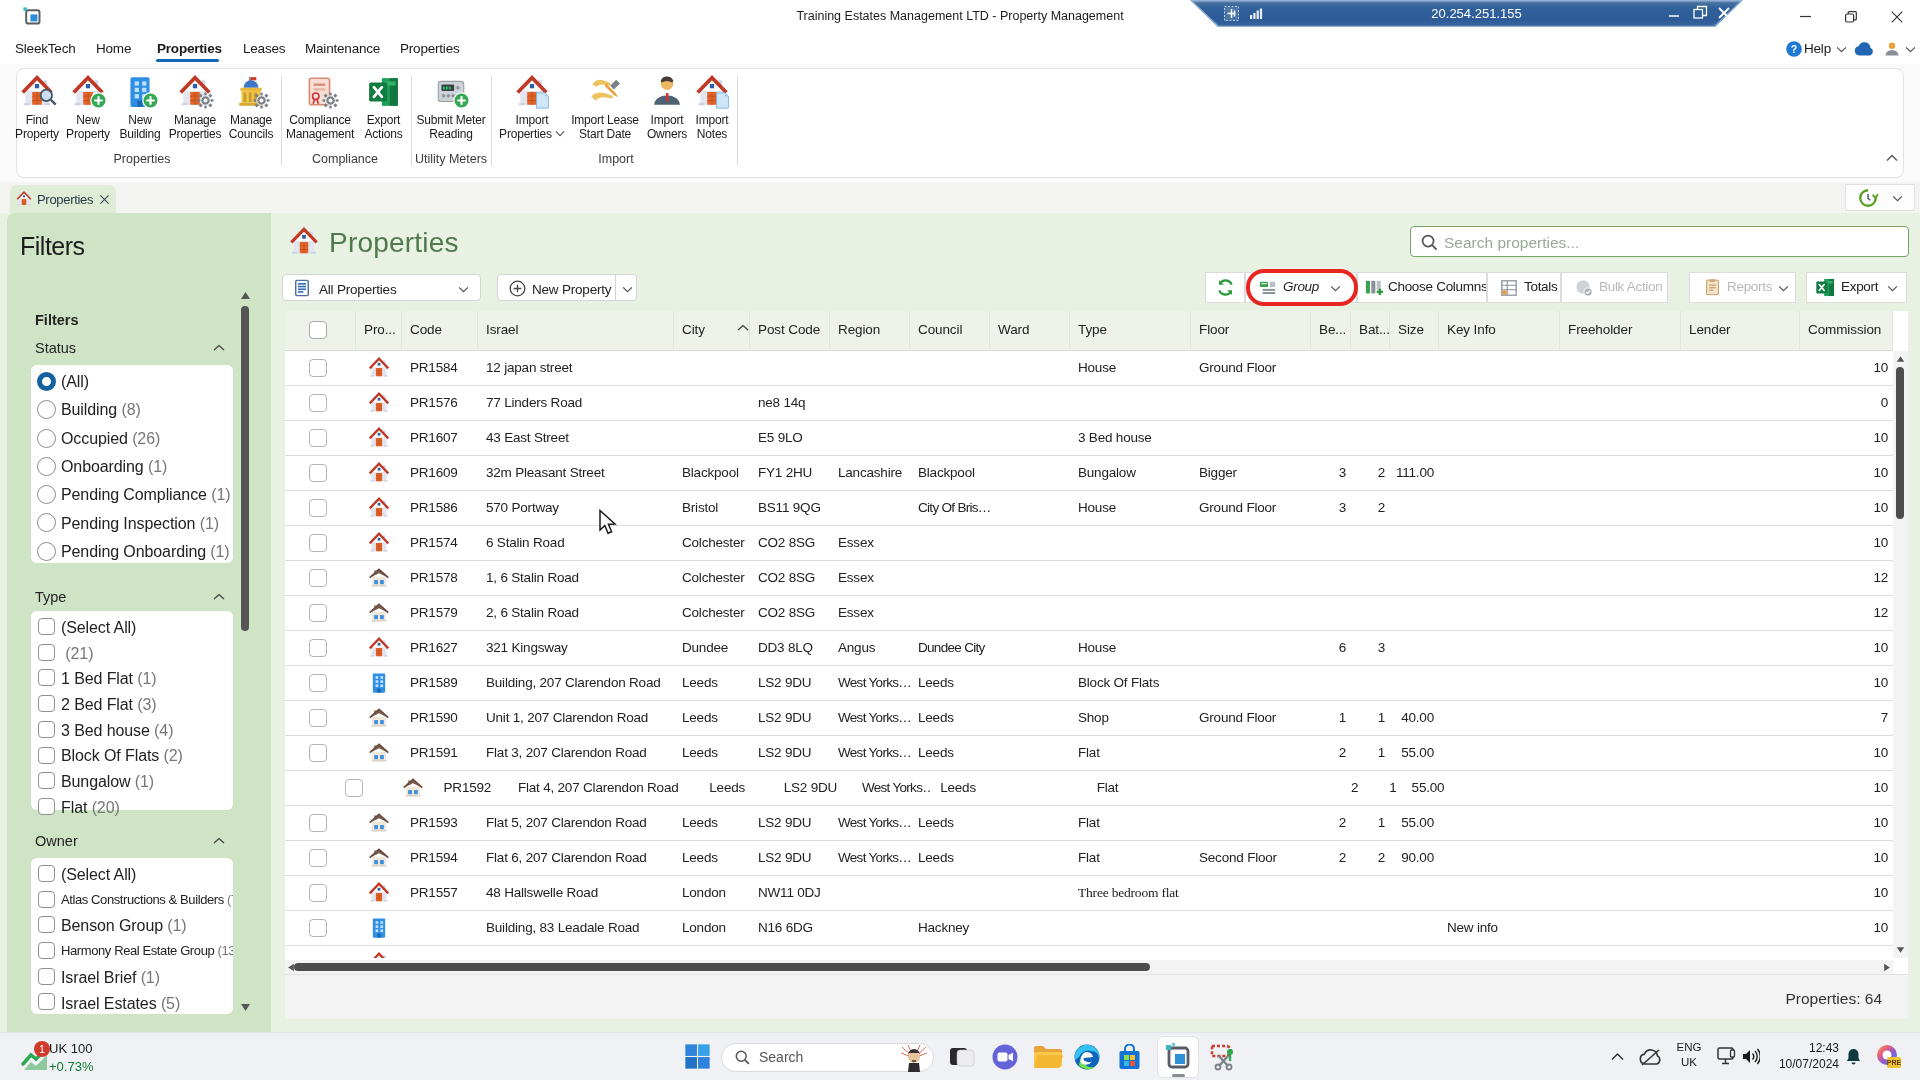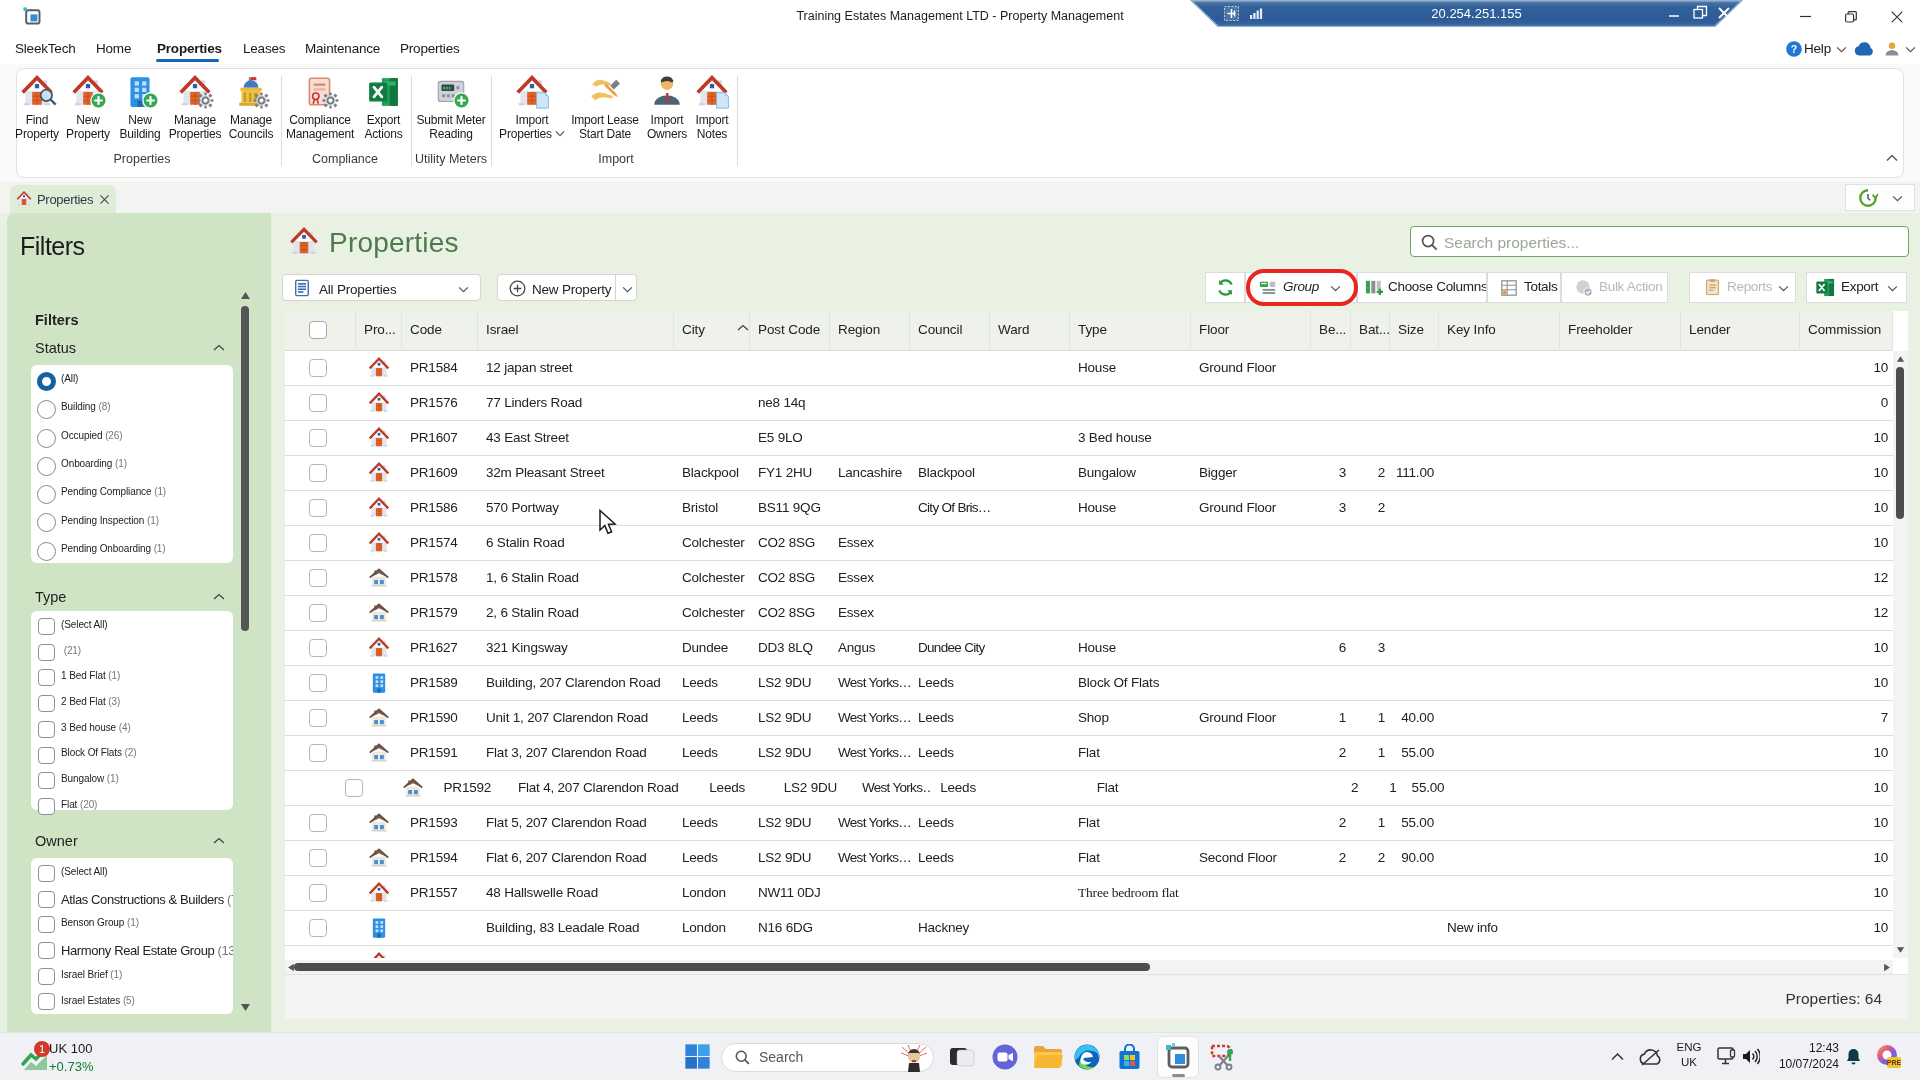--- a/index.html
+++ b/index.html
@@ -24,21 +24,21 @@
 .rglabel { position:absolute; top:88px; font-size:12.5px; color:#3a3a3a; text-align:center; }
 .tabbar { position:absolute; left:0; top:182px; width:1920px; height:31px; background:#f3f4f2; }
 .tab { position:absolute; left:10px; top:3px; width:106px; height:28px; background:#dfecd6; border-radius:7px 7px 0 0; font-size:13px; color:#2a3a4a; }
 .histbtn { position:absolute; left:1845px; top:2px; width:70px; height:27px; background:#fdfdfd; border:1px solid #e0e0e0; }
 .content { position:absolute; left:0; top:213px; width:1920px; height:819px; background:#e9f2e2; }
 .sidebar { position:absolute; left:7px; top:0; width:264px; height:819px; background:#cfe3c5; border-radius:8px 0 0 0; overflow:hidden; }
 .sbfilters { position:absolute; left:13px; top:19px; font-size:25px; color:#1c1c1c; letter-spacing:-0.5px; }
 .sbh { position:absolute; left:28px; font-size:14.5px; font-weight:bold; color:#222; }
 .sbsec { position:absolute; left:28px; font-size:14.5px; color:#222; }
 .sbbox { position:absolute; left:24px; width:202px; background:#fff; border-radius:6px; }
-.sbrow { position:absolute; left:12px; font-size:10px; color:#222; white-space:nowrap; letter-spacing:-0.1px; }
+.sbrow { position:absolute; left:12px; font-size:16px; color:#222; white-space:nowrap; letter-spacing:-0.1px; }
 .cnt { color:#777; }
 .radio { position:absolute; width:19px; height:19px; border:1.5px solid #8a8a8a; border-radius:50%; background:#fff; }
 .radio.sel { border:5.5px solid #15619e; }
 .cbox { position:absolute; width:17px; height:17px; border:1.5px solid #909090; border-radius:4px; background:#fff; }
 .main { position:absolute; left:271px; top:0; width:1649px; height:819px; }
 .pagetitle { position:absolute; left:58px; top:14px; font-size:28px; color:#507a4e; letter-spacing:0.2px; }
 .searchbox { position:absolute; left:1139px; top:13px; width:499px; height:31px; background:#fff; border:1px solid #75a465; border-radius:4px; }
 .ctrl { position:absolute; top:61px; height:27px; background:#fff; border:1px solid #d4d4d4; border-radius:4px; font-size:14px; color:#222; white-space:nowrap; letter-spacing:-0.2px; }
 .bbtn { position:absolute; top:59px; height:31px; background:#fff; border:1px solid #dcdcdc; font-size:13.5px; color:#222; white-space:nowrap; overflow:hidden; letter-spacing:-0.3px; }
 .bbtn.dis { color:#b8b8b8; }

